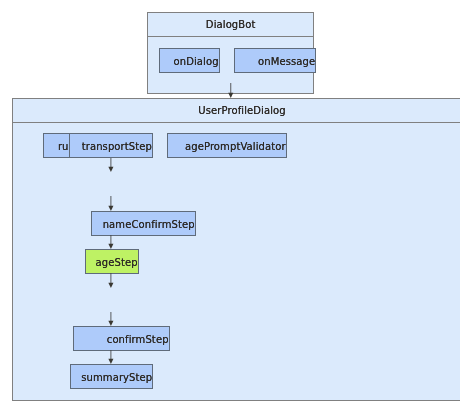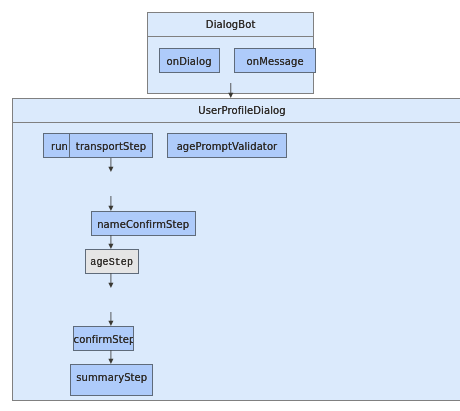--- a/index.html
+++ b/index.html
@@ -7,21 +7,21 @@
   body{width:460px;height:411px;position:relative;overflow:hidden;
        font-family:"DejaVu Sans",sans-serif;font-size:10px;color:#2e2a26;
        letter-spacing:0.1px;text-shadow:0 0 0.5px #2e2a26;}
   .stage{position:absolute;left:0;top:0;width:460px;height:411px;}
   .container{position:absolute;background:#dbeafc;border:1px solid #808080;
              box-sizing:border-box;}
   .container-title{position:absolute;left:0;right:0;top:0;height:24px;
              border-bottom:1px solid #808080;box-sizing:border-box;
              display:flex;align-items:center;justify-content:center;}
   .node{position:absolute;background:#aecbfa;border:1px solid #5f6b7a;
-        box-sizing:border-box;white-space:nowrap;text-align:center;
+        box-sizing:border-box;white-space:nowrap;text-align:right;
         line-height:26px;overflow:hidden;}
   .edge{position:absolute;overflow:visible;}
 </style>
 </head>
 <body style="background: rgb(255, 255, 255); color: rgb(46, 42, 38);">
 
 <div class="stage">
 
   <div class="container" style="left: 147.2px; top: 12px; width: 167px; height: 82px; background: rgb(219, 234, 252); border-color: rgb(128, 128, 128);">
     <div class="container-title" style="height: 24px; border-bottom-color: rgb(128, 128, 128);">DialogBot</div>
@@ -29,23 +29,23 @@
   <div class="node" style="left: 158.6px; top: 47.5px; width: 61px; height: 25.2px; background: rgb(174, 203, 250); border-color: rgb(95, 107, 122);">onDialog</div>
   <div class="node" style="left: 234.2px; top: 47.5px; width: 82px; height: 25.2px; background: rgb(174, 203, 250); border-color: rgb(95, 107, 122);">onMessage</div>
 
   <div class="container" style="left: 12px; top: 98px; width: 460px; height: 303px; background: rgb(219, 234, 252); border-color: rgb(128, 128, 128);">
     <div class="container-title" style="height: 24px; border-bottom-color: rgb(128, 128, 128);">UserProfileDialog</div>
   </div>
   <div class="node" style="left: 34px; top: 133px; width: 33px; height: 25px; background: rgb(174, 203, 250); border-color: rgb(95, 107, 122); margin-left: 9px;">run</div>
   <div class="node" style="left: 69px; top: 133px; width: 84px; height: 25px; background: rgb(174, 203, 250); border-color: rgb(95, 107, 122);">transportStep</div>
   <div class="node" style="left: 167.3px; top: 133px; width: 119.4px; height: 25px; background: rgb(174, 203, 250); border-color: rgb(95, 107, 122);">agePromptValidator</div>
   <div class="node" style="left: 58.7px; top: 210.5px; width: 105px; height: 25px; background: rgb(174, 203, 250); border-color: rgb(95, 107, 122); margin-left: 32px;">nameConfirmStep</div>
-  <div class="node" style="left: 84.7px; top: 249px; width: 54px; height: 25px; background: #e5e5e5; border-color: rgb(95, 107, 122); font-family: Liberation Mono, monospace;">ageStep</div>
-  <div class="node" style="left: 72.6px; top: 326px; width: 61px; height: 25px; background: rgb(174, 203, 250); border-color: rgb(95, 107, 122);">confirmStep</div>
-  <div class="node" style="left: 70.3px; top: 364.4px; width: 83px; height: 32px; background: rgb(174, 203, 250); border-color: rgb(95, 107, 122);">summaryStep</div>
+  <div class="node" style="left: 84.7px; top: 249px; width: 54px; height: 25px; background: #bef264; border-color: rgb(95, 107, 122);">ageStep</div>
+  <div class="node" style="left: 72.6px; top: 326px; width: 97px; height: 25px; background: rgb(174, 203, 250); border-color: rgb(95, 107, 122);">confirmStep</div>
+  <div class="node" style="left: 70.3px; top: 364.4px; width: 83px; height: 25px; background: rgb(174, 203, 250); border-color: rgb(95, 107, 122);">summaryStep</div>
 
   <svg class="edge" width="14" height="15" viewBox="0 0 14 15" style="left: 224px; top: 83px;">
     <path d="M6.75,0 L6.75,10.4" stroke="#404040" stroke-width="0.85" fill="none"></path>
     <path d="M4.2,9.8 L6.75,14.95 L9.3,9.8 Z" fill="#3a3832"></path>
   </svg>
   <svg class="edge" width="14" height="14" viewBox="0 0 14 14" style="left: 104px; top: 158px;">
     <path d="M6.900000000000006,0 L6.900000000000006,9.4" stroke="#404040" stroke-width="0.85" fill="none"></path>
     <path d="M4.350000000000006,8.8 L6.900000000000006,13.95 L9.450000000000006,8.8 Z" fill="#3a3832"></path>
   </svg>
   <svg class="edge" width="14" height="15" viewBox="0 0 14 15" style="left: 104px; top: 196px;">

